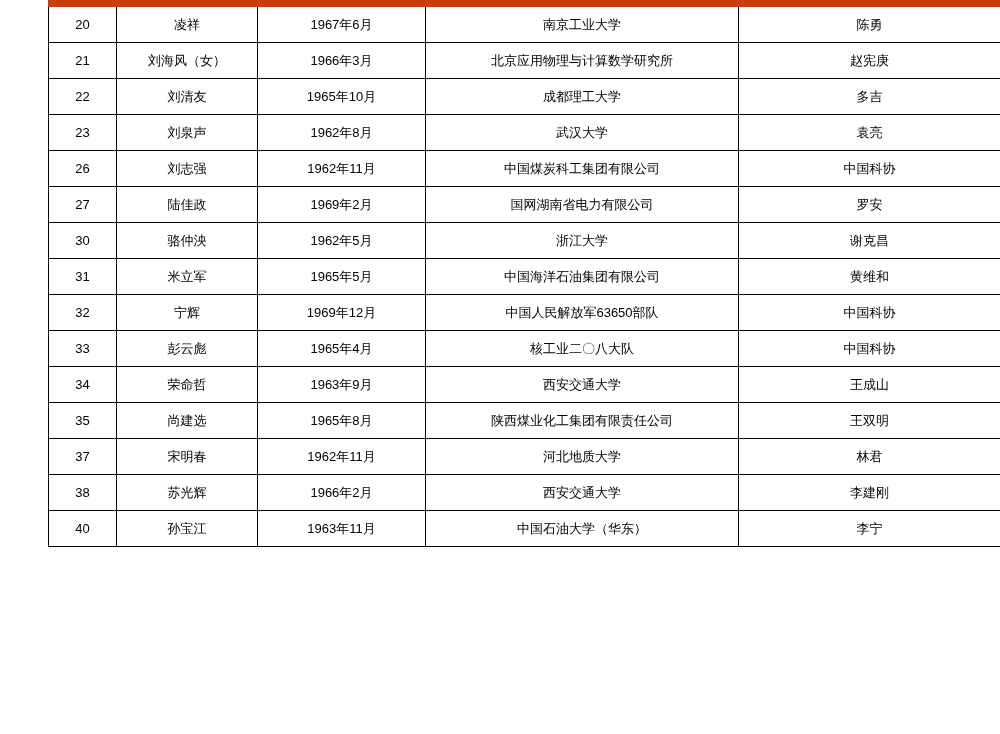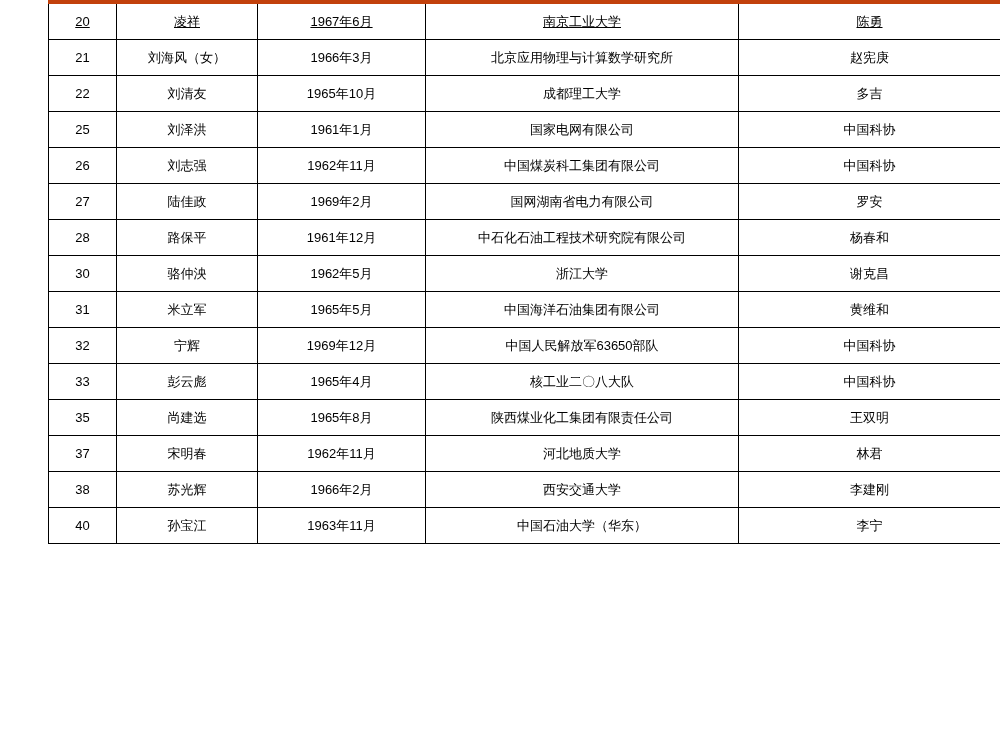--- a/index.html
+++ b/index.html
@@ -43,21 +43,21 @@
   col.c-org   { width: 313px; }
   col.c-ref   { width: 262px; }
 
   td.index  { font-size: 12.5px; }
   td.name   { font-size: 13.5px; }
   td.birth  { font-size: 12.5px; }
   td.org    { font-size: 13px; }
   td.ref    { font-size: 13.5px; }
 
   
-  table.roster tr:first-child td { border-top: 4px solid #c2410c; text-decoration: underline; }
+  table.roster tr:first-child td { border-top: 7px solid #c2410c; }
 </style>
 </head>
 <body>
 
 <div class="page">
   <table class="roster">
     <colgroup>
       <col class="c-index">
       <col class="c-name">
       <col class="c-birth">
@@ -80,46 +80,39 @@
         <td class="ref">赵宪庚</td>
       </tr>
       <tr>
         <td class="index">22</td>
         <td class="name">刘清友</td>
         <td class="birth">1965年10月</td>
         <td class="org">成都理工大学</td>
         <td class="ref">多吉</td>
       </tr>
       <tr>
-        <td class="index">25</td>
-        <td class="name">刘泽洪</td>
-        <td class="birth">1961年1月</td>
-        <td class="org">国家电网有限公司</td>
-        <td class="ref">中国科协</td>
+        <td class="index">23</td>
+        <td class="name">刘泉声</td>
+        <td class="birth">1962年8月</td>
+        <td class="org">武汉大学</td>
+        <td class="ref">袁亮</td>
       </tr>
       <tr>
         <td class="index">26</td>
         <td class="name">刘志强</td>
         <td class="birth">1962年11月</td>
         <td class="org">中国煤炭科工集团有限公司</td>
         <td class="ref">中国科协</td>
       </tr>
       <tr>
         <td class="index">27</td>
         <td class="name">陆佳政</td>
         <td class="birth">1969年2月</td>
         <td class="org">国网湖南省电力有限公司</td>
         <td class="ref">罗安</td>
-      </tr>
-      <tr>
-        <td class="index">28</td>
-        <td class="name">路保平</td>
-        <td class="birth">1961年12月</td>
-        <td class="org">中石化石油工程技术研究院有限公司</td>
-        <td class="ref">杨春和</td>
       </tr>
       <tr>
         <td class="index">30</td>
         <td class="name">骆仲泱</td>
         <td class="birth">1962年5月</td>
         <td class="org">浙江大学</td>
         <td class="ref">谢克昌</td>
       </tr>
       <tr>
         <td class="index">31</td>
@@ -134,20 +127,27 @@
         <td class="birth">1969年12月</td>
         <td class="org">中国人民解放军63650部队</td>
         <td class="ref">中国科协</td>
       </tr>
       <tr>
         <td class="index">33</td>
         <td class="name">彭云彪</td>
         <td class="birth">1965年4月</td>
         <td class="org">核工业二〇八大队</td>
         <td class="ref">中国科协</td>
+      </tr>
+      <tr>
+        <td class="index">34</td>
+        <td class="name">荣命哲</td>
+        <td class="birth">1963年9月</td>
+        <td class="org">西安交通大学</td>
+        <td class="ref">王成山</td>
       </tr>
       <tr>
         <td class="index">35</td>
         <td class="name">尚建选</td>
         <td class="birth">1965年8月</td>
         <td class="org">陕西煤业化工集团有限责任公司</td>
         <td class="ref">王双明</td>
       </tr>
       <tr>
         <td class="index">37</td>

